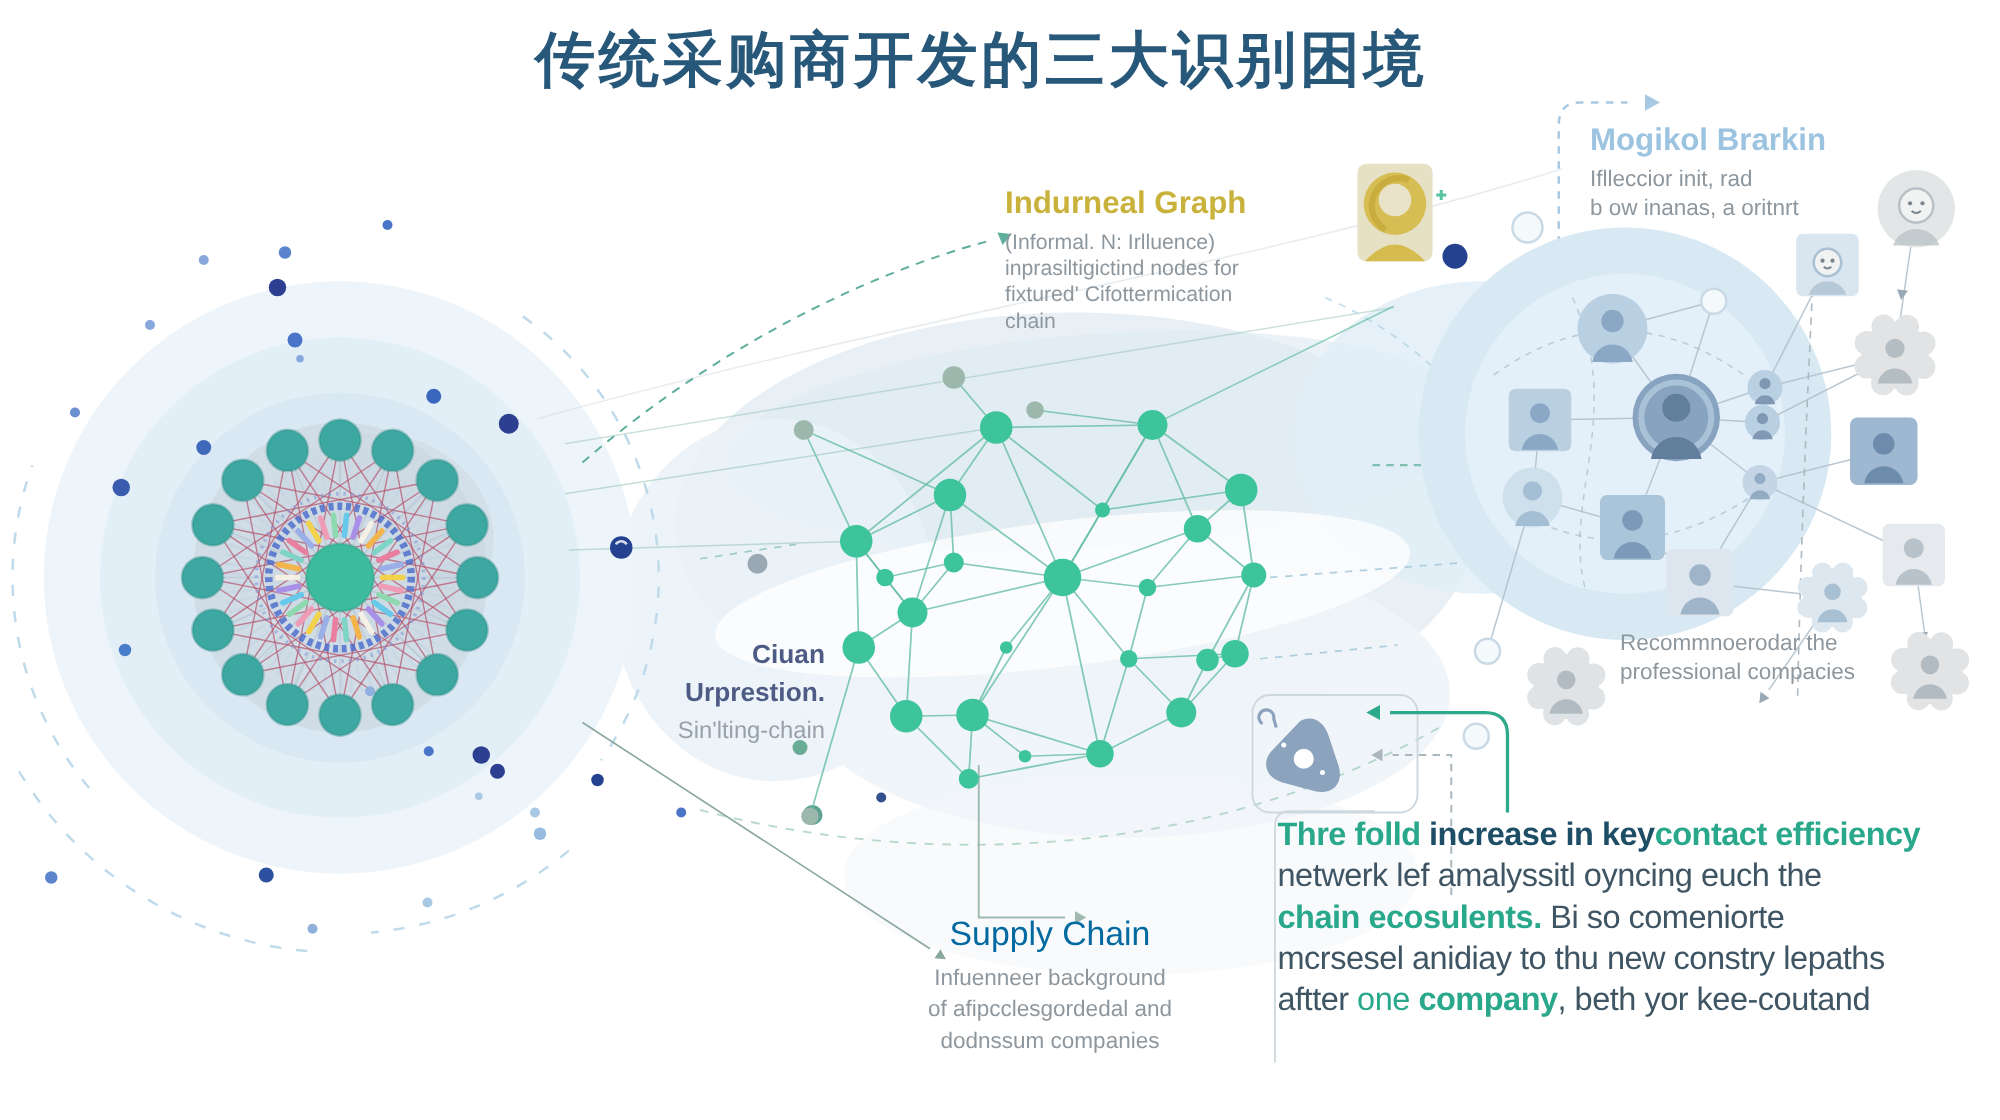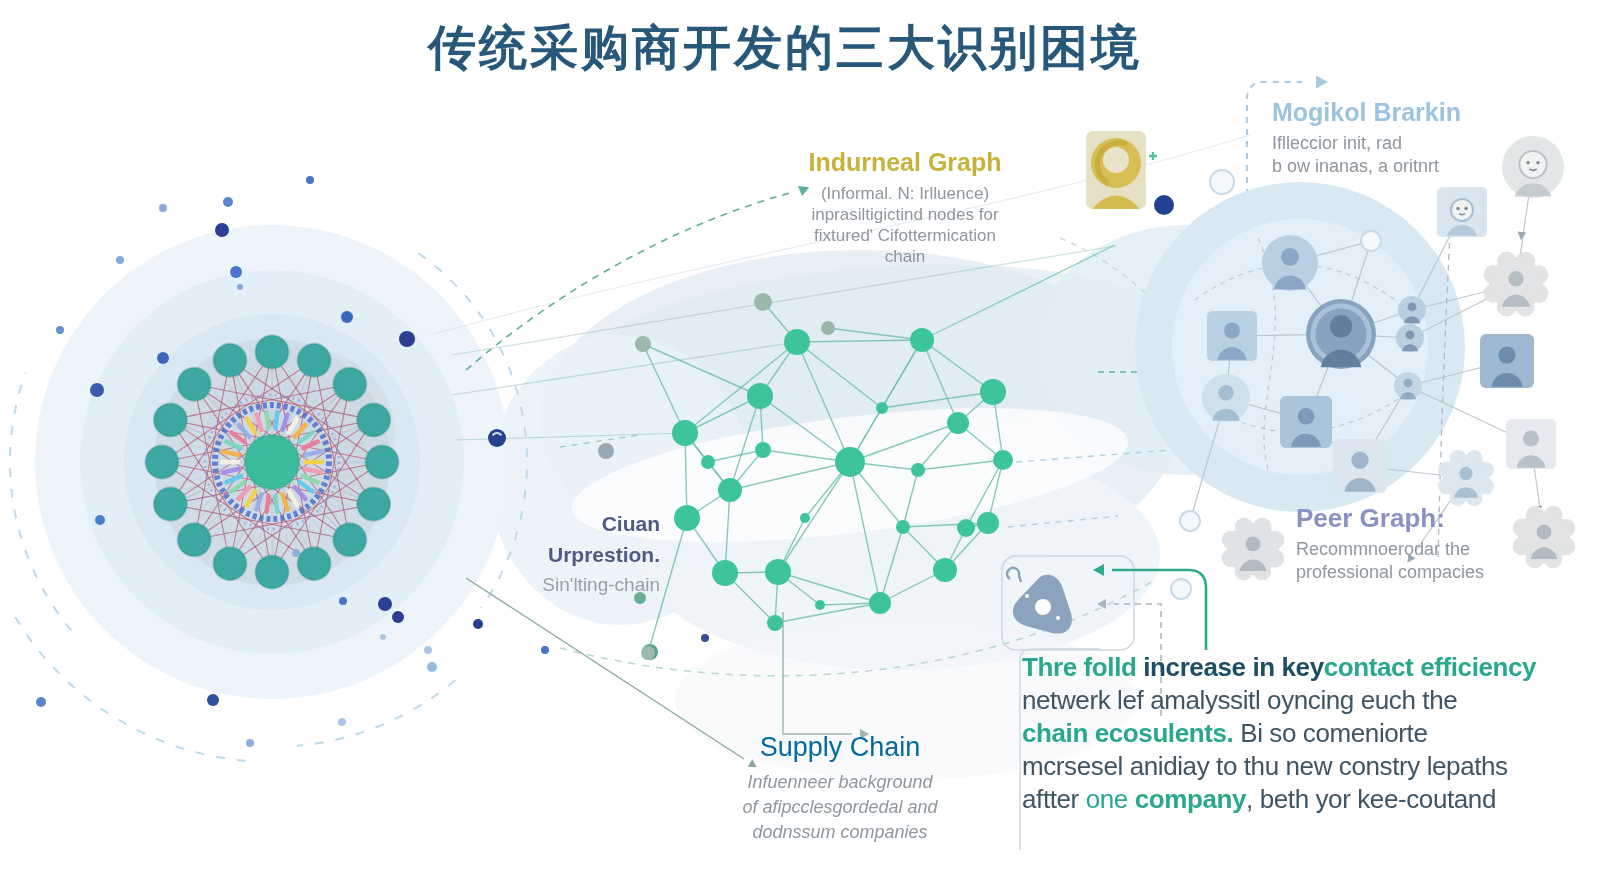--- a/index.html
+++ b/index.html
@@ -3,34 +3,34 @@
 <meta charset="utf-8">
 <style>
   html,body{margin:0;padding:0;background:#ffffff;}
   .canvas{position:relative;width:1600px;height:896px;background:#ffffff;overflow:hidden;
           font-family:"Liberation Sans", sans-serif;border-radius:24px;}
   .canvas svg{position:absolute;left:0;top:0;}
   .txt{position:absolute;}
   .page-title{left:340px;top:16px;width:890px;text-align:center;
       font-size:48px;font-weight:700;color:#27587a;letter-spacing:3px;}
   .blk .sub{font-size:17px;line-height:21px;color:#8e979e;}
-  .informal{left:772px;top:148px;width:266px;text-align:center;}
+  .informal{left:804px;top:148px;width:266px;text-align:left;}
   .informal .t-gold{font-size:25px;font-weight:700;color:#c9b23c;margin-bottom:6px;}
   .magical{left:1272px;top:98px;width:280px;text-align:left;}
   .magical .t-blue{font-size:25px;font-weight:700;color:#9cc3e0;margin-bottom:5px;}
   .magical .sub{font-size:18px;line-height:23px;color:#8e979e;}
   .ciuan{left:430px;top:508px;width:230px;text-align:right;}
   .ciuan .t-slate{font-size:21px;font-weight:700;color:#4d5b85;line-height:31px;}
   .ciuan .sub{font-size:19px;margin-top:4px;color:#98a1a9;}
   .peer{left:1296px;top:503px;width:260px;text-align:left;}
   .peer .t-peer{font-size:26px;font-weight:700;color:#8a92c4;margin-bottom:4px;}
   .peer .sub{font-size:18px;line-height:23px;}
   .supply{left:700px;top:732px;width:280px;text-align:center;}
   .supply .t-teal{font-size:27px;font-weight:400;color:#0369a1;margin-bottom:7px;}
-  .supply .sub{font-size:18px;line-height:25px;font-style:italic;}
+  .supply .sub{font-size:18px;line-height:25px;}
   .callout{left:1022px;top:652px;width:560px;}
   .callout p{margin:0;height:33px;font-size:26px;letter-spacing:-0.4px;color:#3f5564;}
   .callout .tb{color:#2aa88c;font-weight:700;}
   .callout .t{color:#2aa88c;}
   .callout .nb{color:#1d4e66;font-weight:700;}
 </style>
 </head>
 <body>
 
 <div class="canvas">
@@ -521,21 +521,20 @@
     <div class="sub">b ow inanas, a oritnrt</div>
   </div>
 
   <div class="txt blk ciuan">
     <div class="t-slate">Ciuan</div>
     <div class="t-slate">Urprestion.</div>
     <div class="sub">Sin'lting-chain</div>
   </div>
 
   <div class="txt blk peer">
-    <div class="t-peer">Peer Graph:</div>
     <div class="sub">Recommnoerodar the</div>
     <div class="sub">professional compacies</div>
   </div>
 
   <div class="txt blk supply">
     <div class="t-teal">Supply Chain</div>
     <div class="sub">Infuenneer background</div>
     <div class="sub">of afipcclesgordedal and</div>
     <div class="sub">dodnssum companies</div>
   </div>

